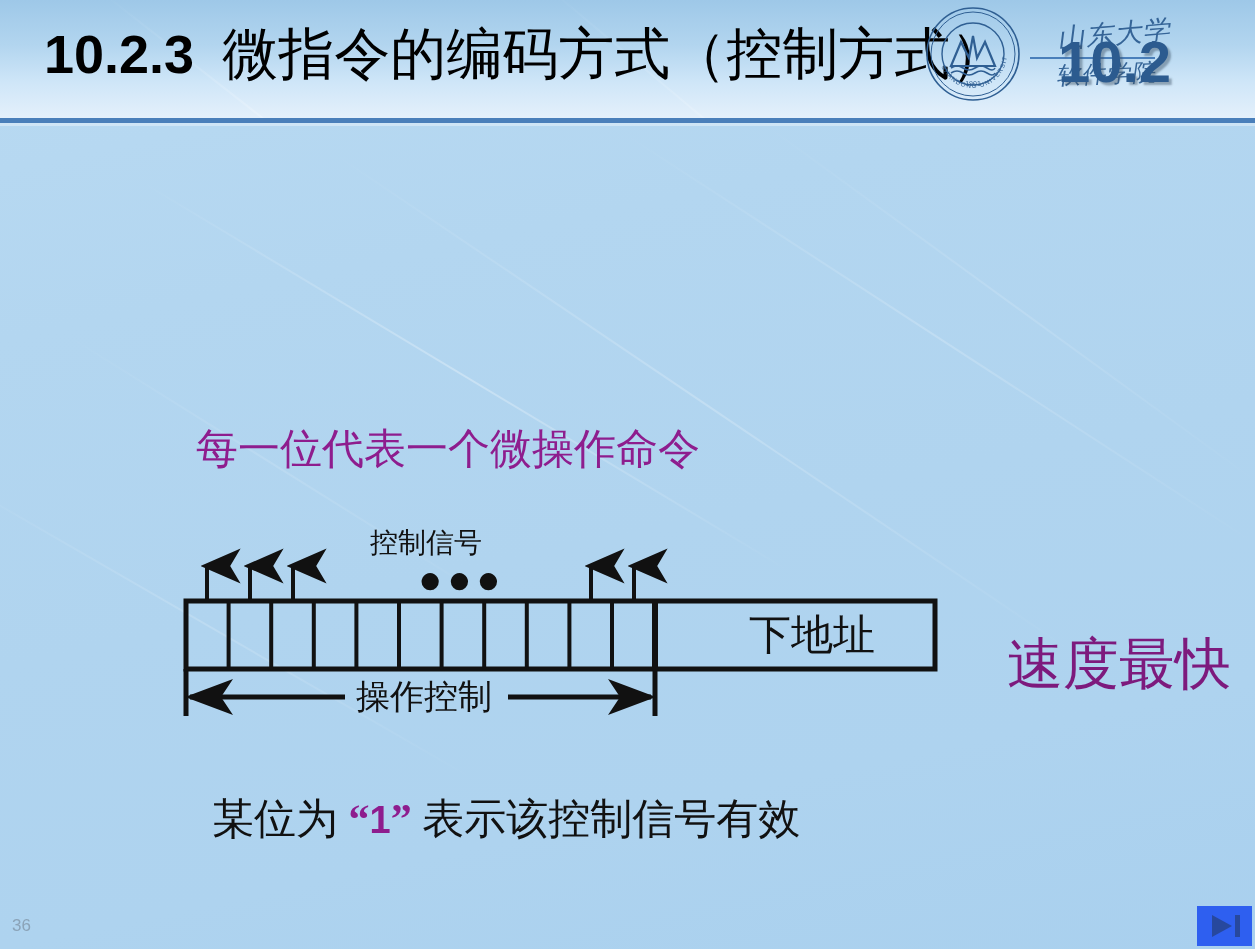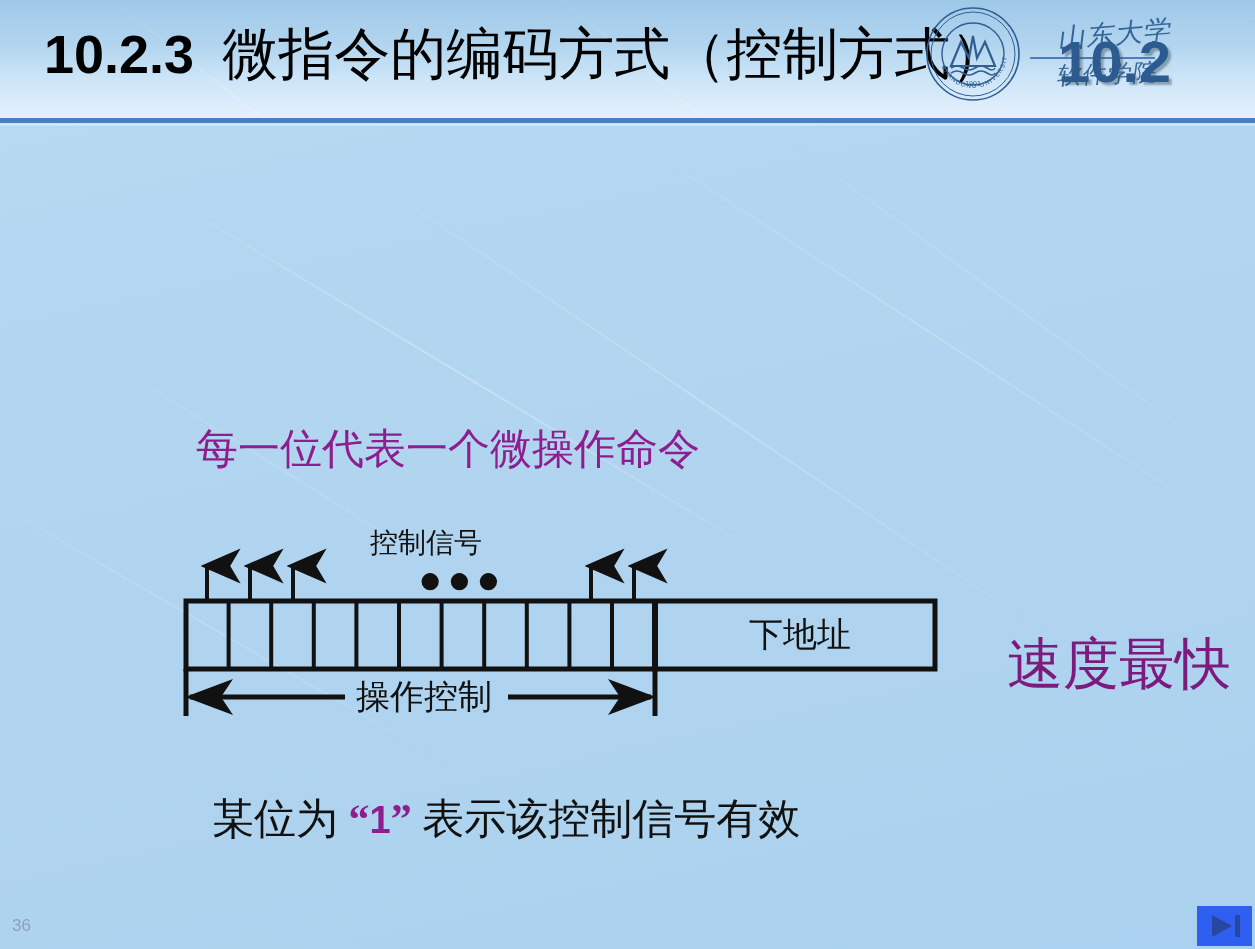--- a/index.html
+++ b/index.html
@@ -233,21 +233,21 @@
     line-height: 28px;
     letter-spacing: 5px;
     font-weight: bold;
     color: #111;
     white-space: nowrap;
   }
   #next-addr-label {
     position: absolute;
     left: 749px;
     top: 615px;
-    font-size: 34px;
+    font-size: 42px;
     line-height: 40px;
     color: #111;
     white-space: nowrap;
   }
   #op-ctrl-label {
     position: absolute;
     left: 356px;
     top: 677px;
     font-size: 34px;
     line-height: 40px;

